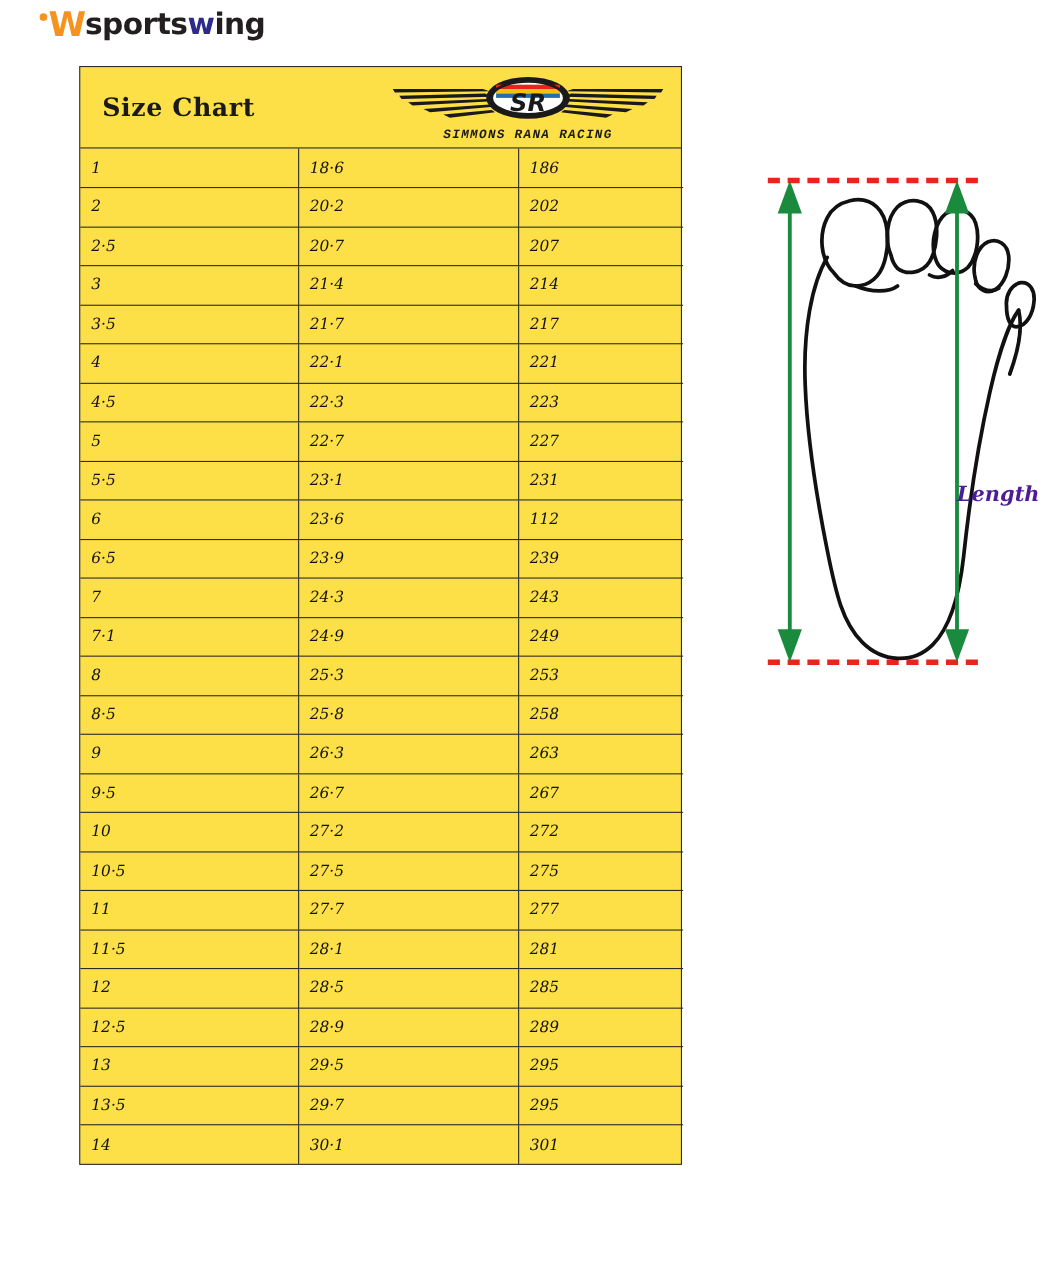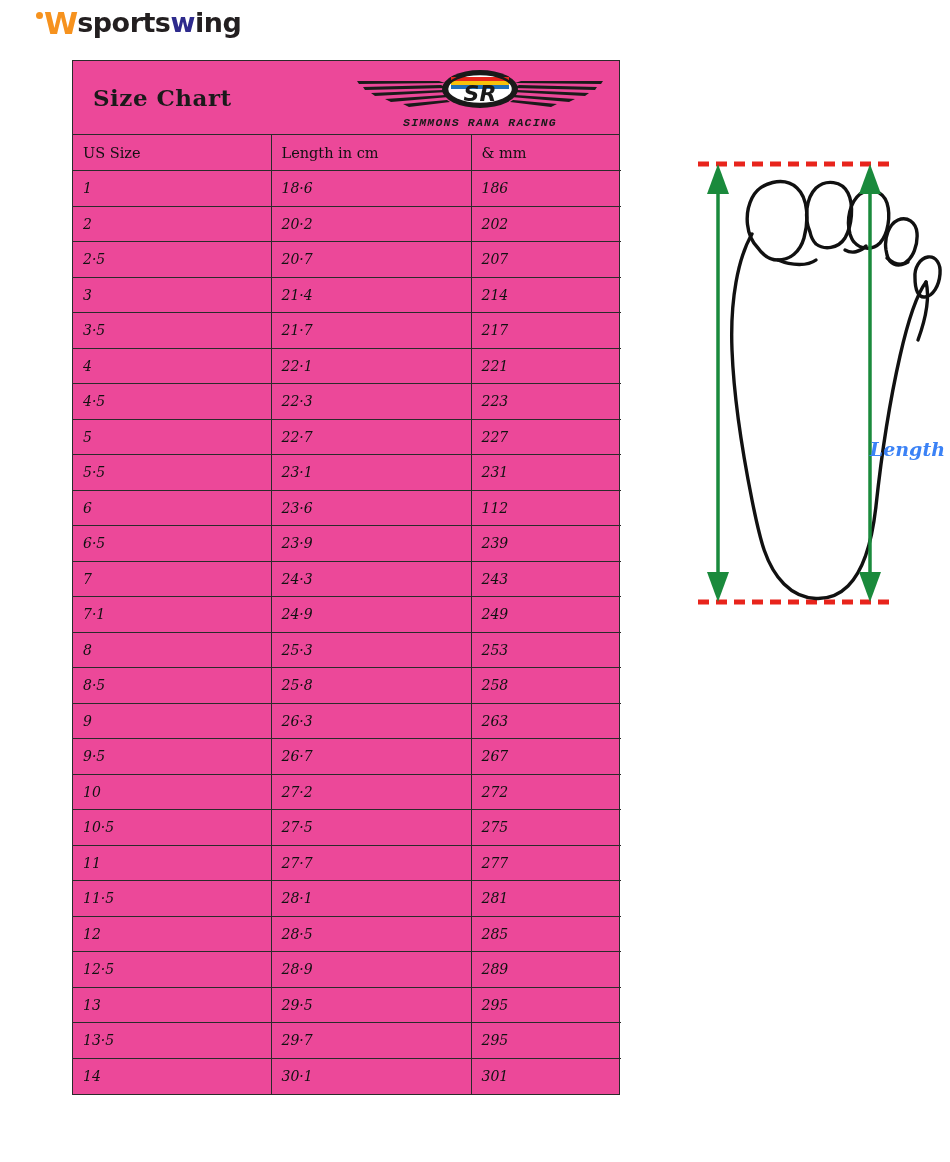--- a/index.html
+++ b/index.html
@@ -66,21 +66,21 @@
   }
 
   
   .chart-wrap {
     position: absolute;
     left: 72px;
     top: 60px;
     width: 548px;
     border: 1px solid #2b2b2b;
     box-sizing: border-box;
-    background: #ec4899;
+    background: #fde047;
   }
   .chart-head {
     height: 73px;
     border-bottom: 1px solid #2b2b2b;
     display: flex;
     align-items: center;
     position: relative;
   }
   .chart-title {
     font-family: "DejaVu Serif", serif;
@@ -150,21 +150,21 @@
     height: 490px;
   }
   .length-label {
     position: absolute;
     right: 0px;
     top: 288px;
     font-family: "DejaVu Serif", serif;
     font-weight: bold;
     font-style: italic;
     font-size: 19px;
-    color: #3b82f6;
+    color: #4c1d95;
   }
 </style>
 </head>
 <body>
 
 <div class="brand">
   <span class="brand-dot"></span>
   <span class="brand-w">W</span>
   <span class="brand-text-wrap">
     <span class="brand-word"><span class="dark">sports</span><span class="accent">w</span><span class="dark">ing</span></span>
@@ -203,25 +203,20 @@
 
         <text x="125" y="36" font-family="DejaVu Sans, sans-serif" font-size="22" font-weight="bold" font-style="italic" fill="#1a1a1a" text-anchor="middle">SR</text>
         <ellipse cx="125" cy="24" rx="33" ry="15" fill="none" stroke="#1a1a1a" stroke-width="2.5"></ellipse>
       </svg>
       <div class="logo-caption">SIMMONS RANA RACING</div>
     </div>
   </div>
 
   <table class="size-table">
     <tbody>
-      <tr class="head">
-        <td class="c1">US Size</td>
-        <td class="c2">Length in cm</td>
-        <td class="c3">&amp; mm</td>
-      </tr>
 
       <tr>
           <td class="c1">1</td>
           <td class="c2">18·6</td>
           <td class="c3">186</td>
         </tr>
       <tr>
           <td class="c1">2</td>
           <td class="c2">20·2</td>
           <td class="c3">202</td>

